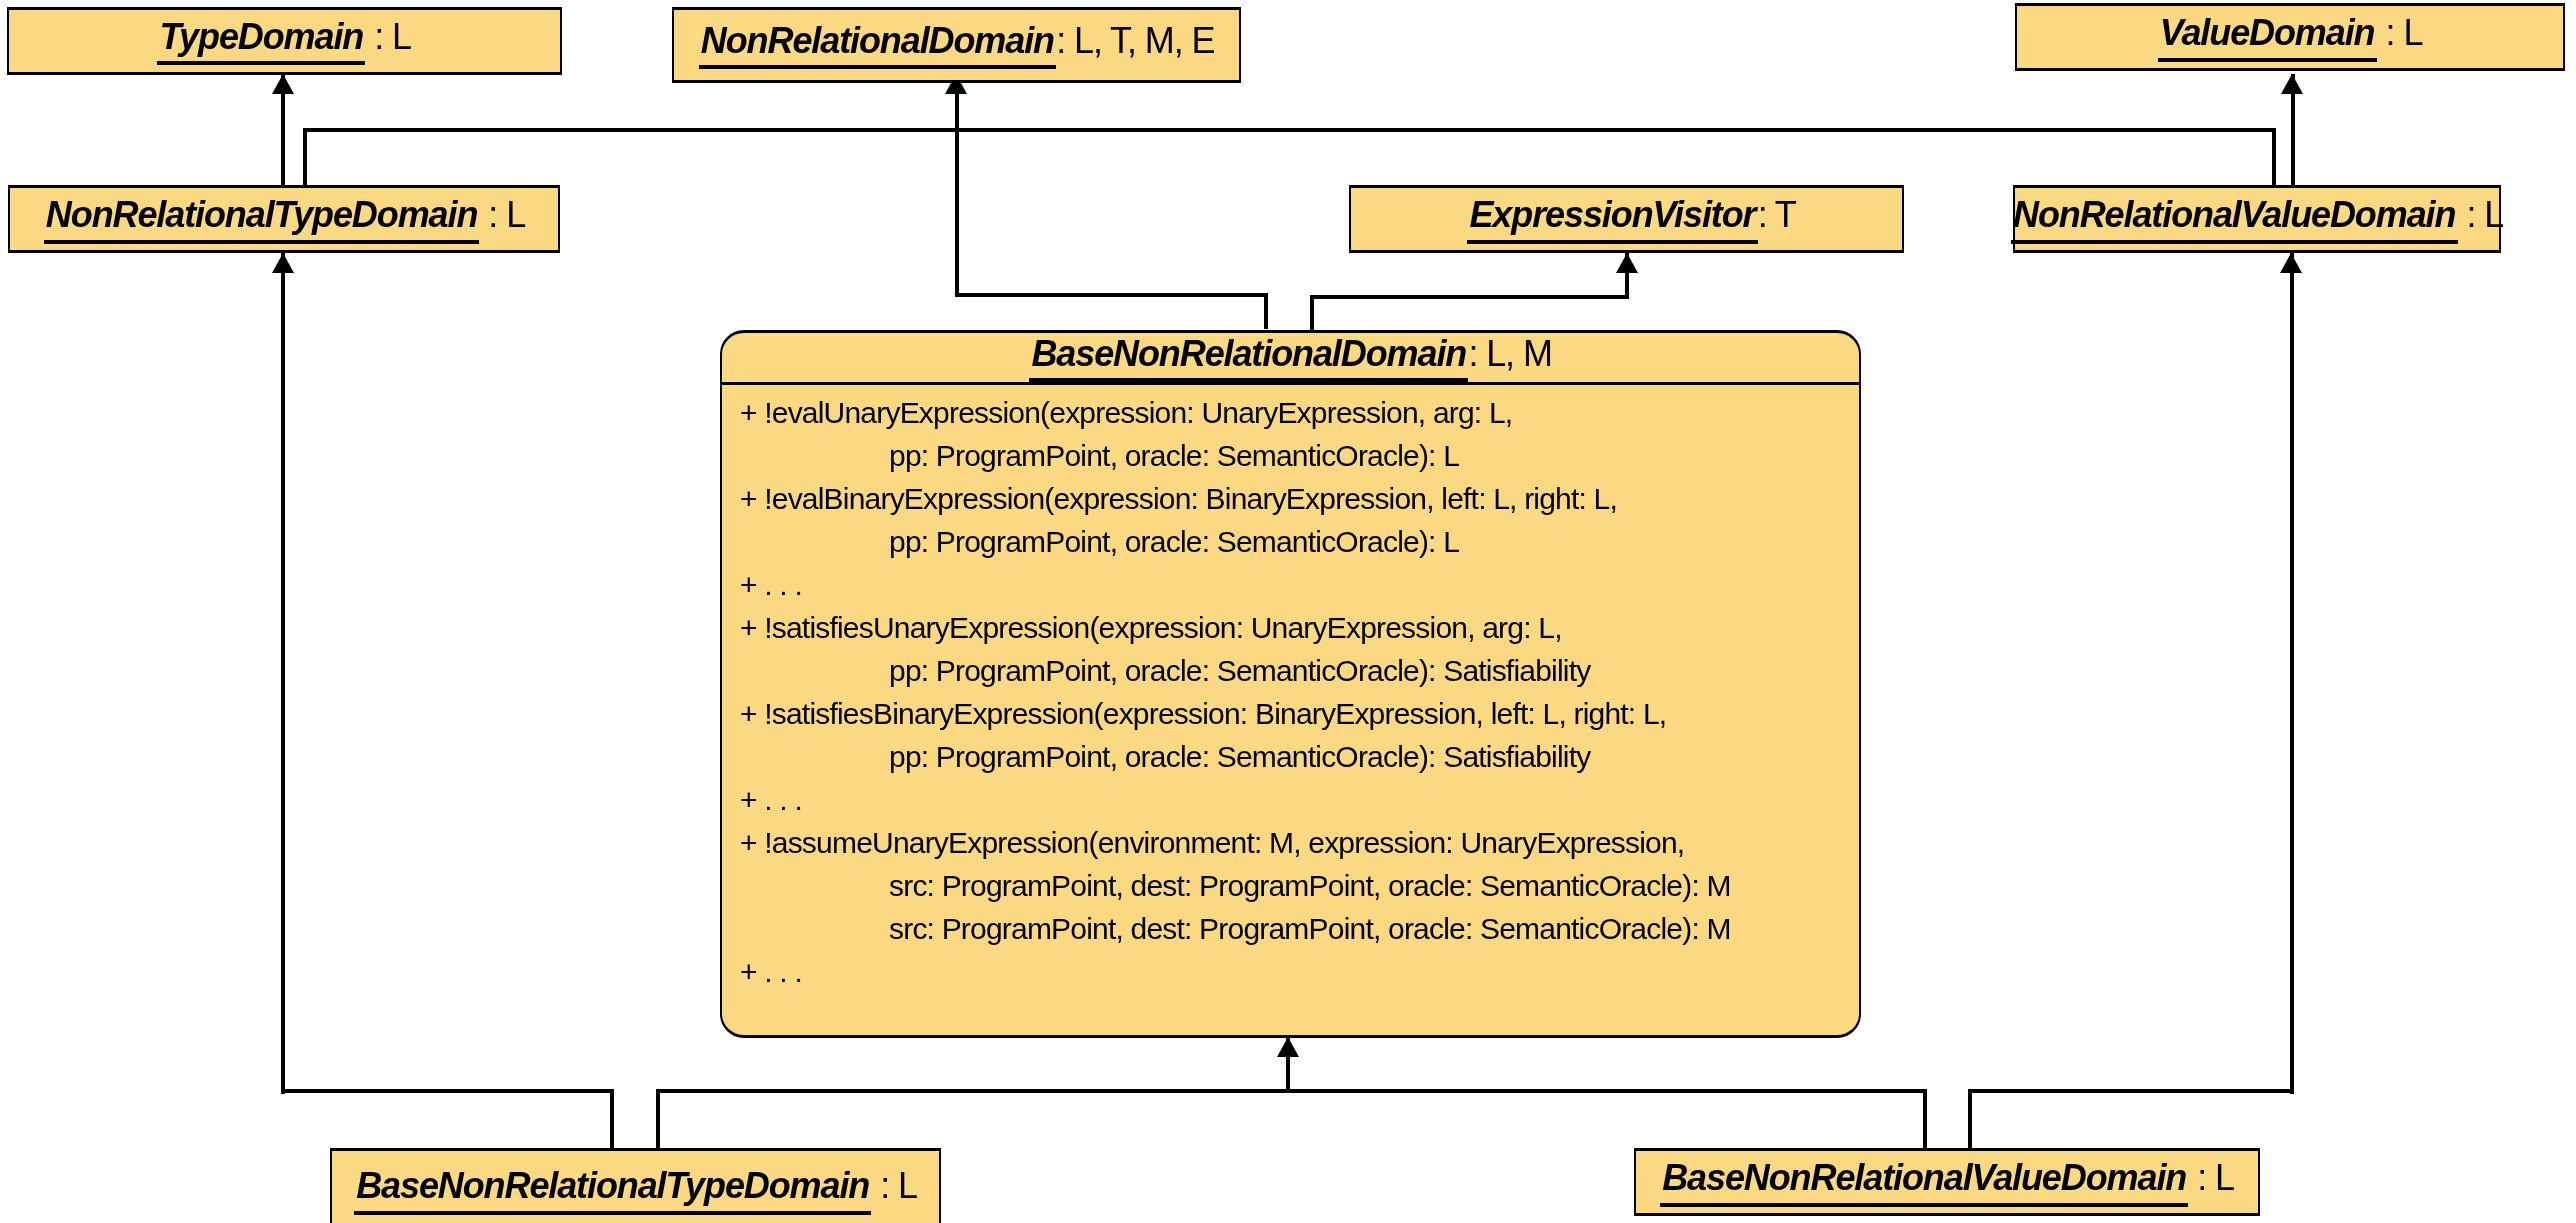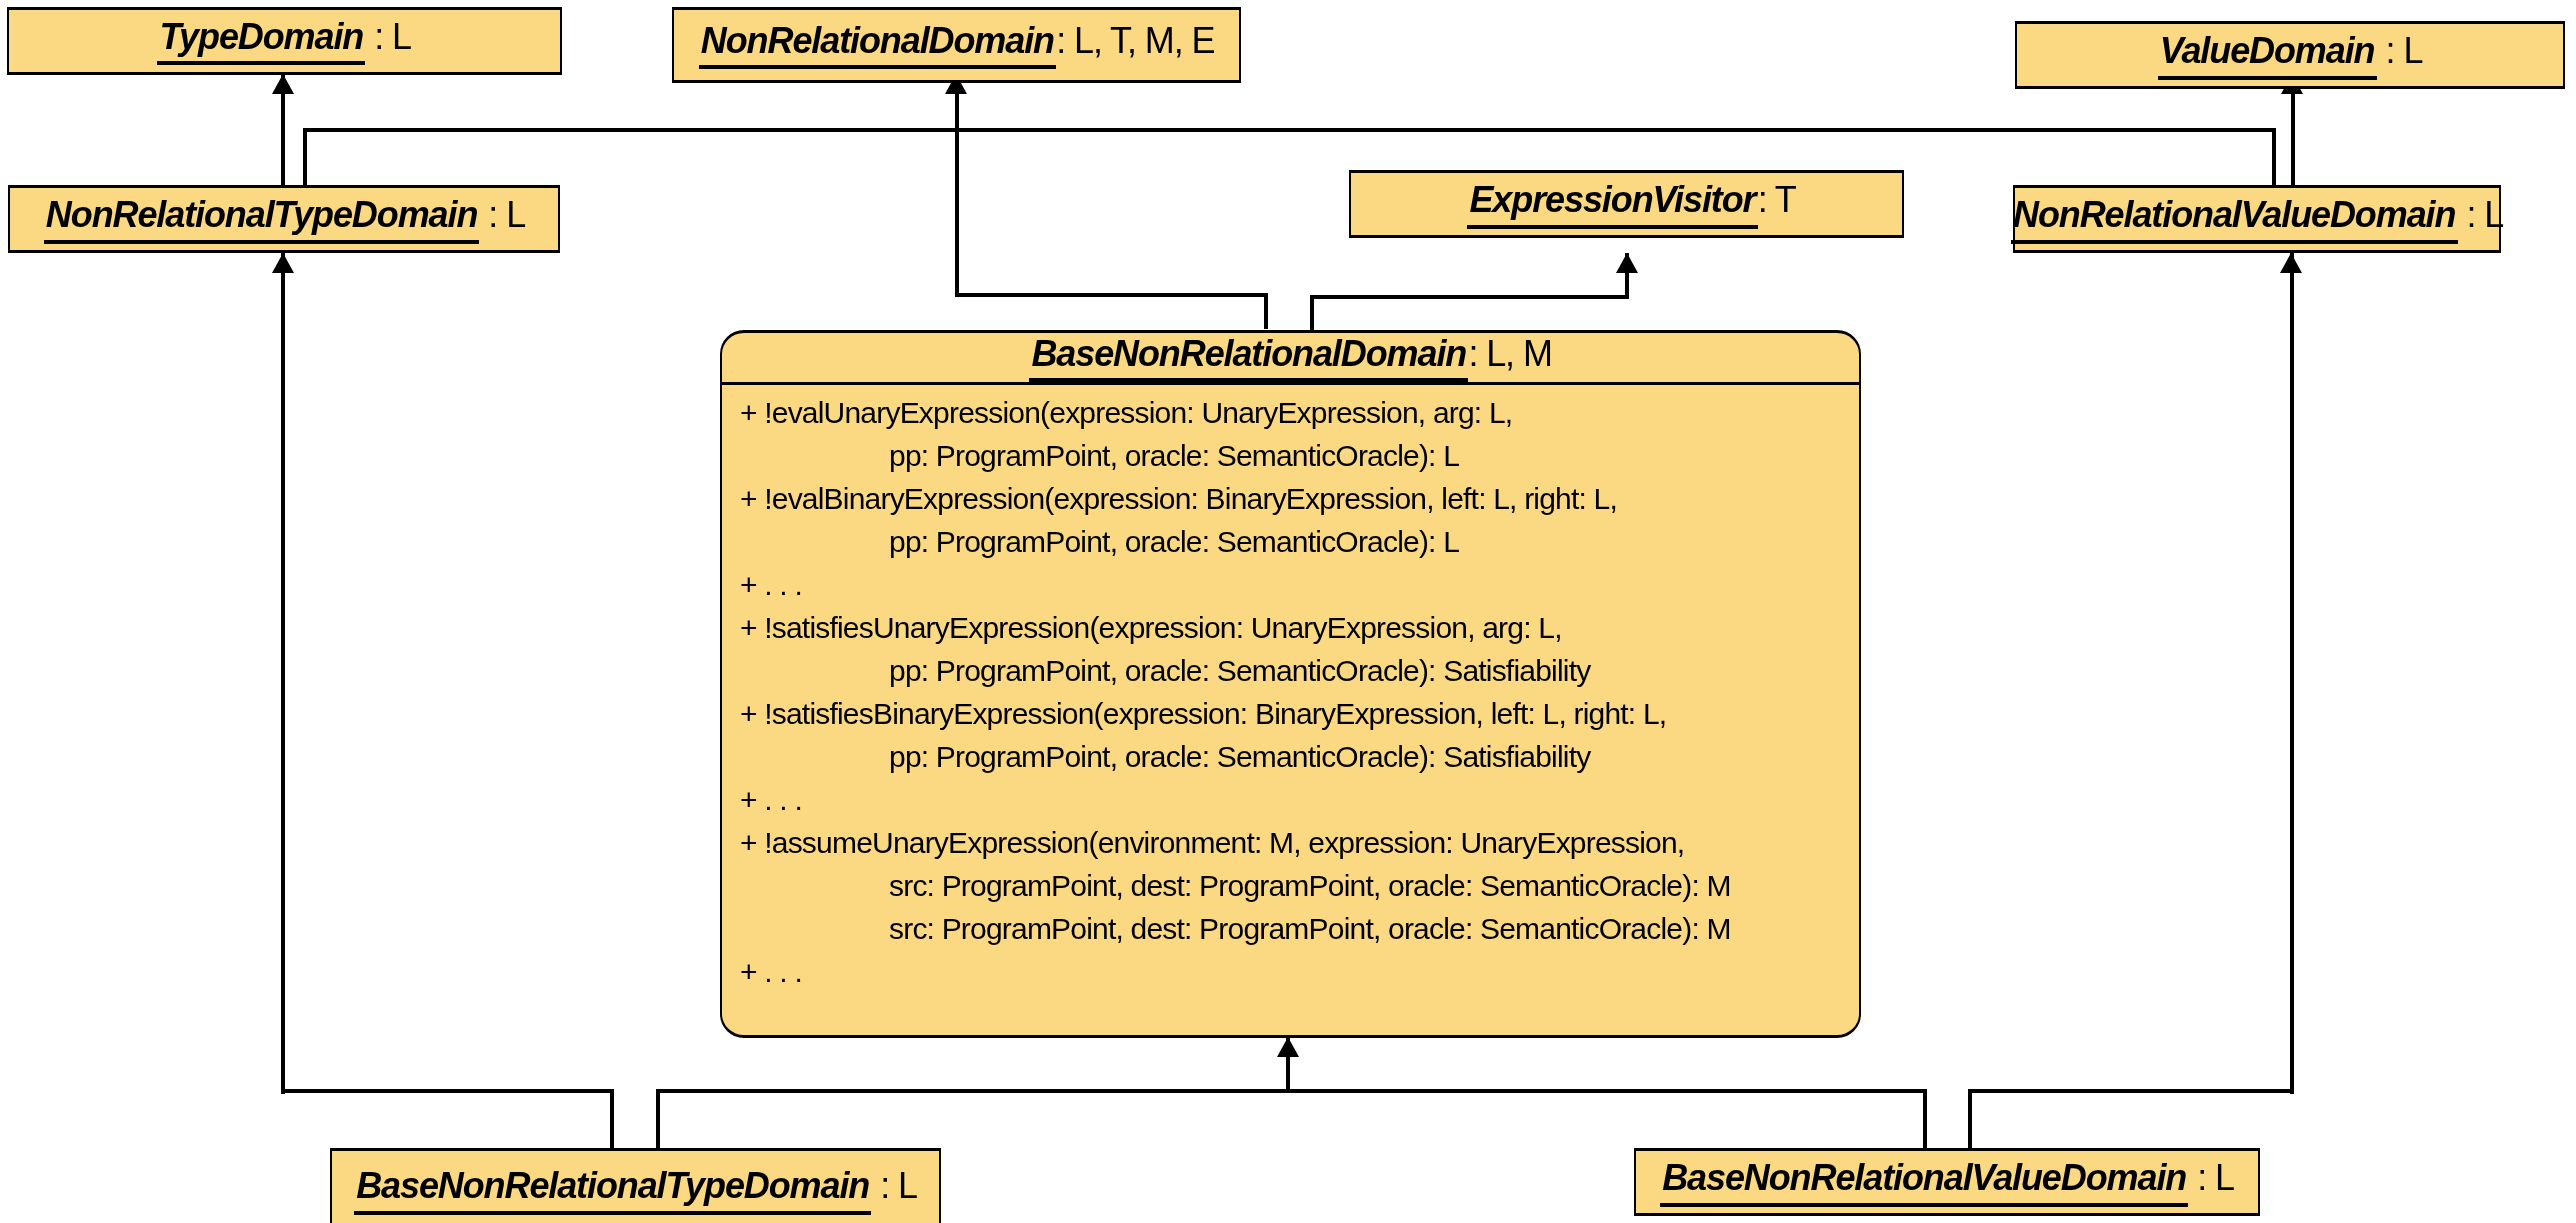--- a/index.html
+++ b/index.html
@@ -120,29 +120,29 @@
   <div class="ah" style="left:2280px; top:253px;"></div>
 
   <div class="box" id="b-type" style="left:6.7px; top:6.7px; width:555px; height:68px;">
     <div class="ctitle"><span class="cname">TypeDomain</span><span class="cparams"> : L</span></div>
   </div>
 
   <div class="box" id="b-nrd" style="left:672px; top:6.7px; width:569px; height:76px;">
     <div class="ctitle"><span class="cname">NonRelationalDomain</span><span class="cparams">: L, T, M, E</span></div>
   </div>
 
-  <div class="box" id="b-value" style="left:2015px; top:21px; width:550px; height:68px;">
+  <div class="box" id="b-value" style="left:2015px; top:3px; width:550px; height:68px;">
     <div class="ctitle"><span class="cname">ValueDomain</span><span class="cparams"> : L</span></div>
   </div>
 
   <div class="box" id="b-nrtd" style="left:8.4px; top:185px; width:552px; height:68px;">
     <div class="ctitle"><span class="cname">NonRelationalTypeDomain</span><span class="cparams"> : L</span></div>
   </div>
 
-  <div class="box" id="b-ev" style="left:1349px; top:170px; width:555px; height:68px;padding-left:10px;">
+  <div class="box" id="b-ev" style="left:1349px; top:185px; width:555px; height:68px;padding-left:10px;">
     <div class="ctitle"><span class="cname">ExpressionVisitor</span><span class="cparams">: T</span></div>
   </div>
 
   <div class="box" id="b-nrvd" style="left:2013px; top:185px; width:488px; height:68px;">
     <div class="ctitle"><span class="cname">NonRelationalValueDomain</span><span class="cparams"> : L</span></div>
   </div>
 
   <div class="box" id="b-base" style="left:720px; top:330px; width:1141px; height:708px;">
     <div class="uml-header">
       <div class="ctitle"><span class="cname">BaseNonRelationalDomain</span><span class="cparams">: L, M</span></div>

